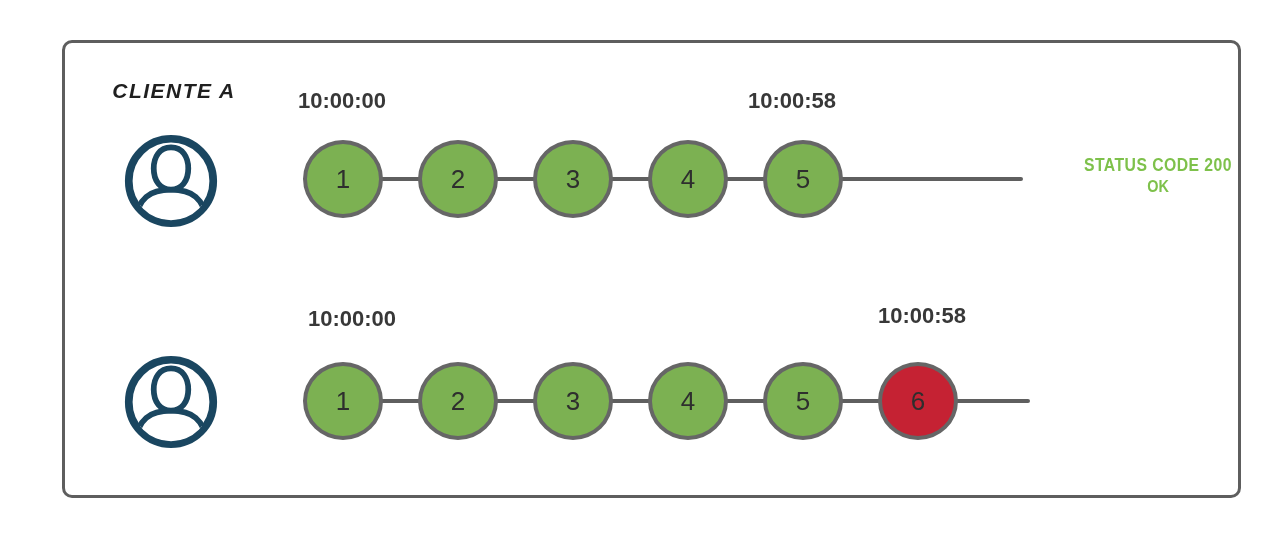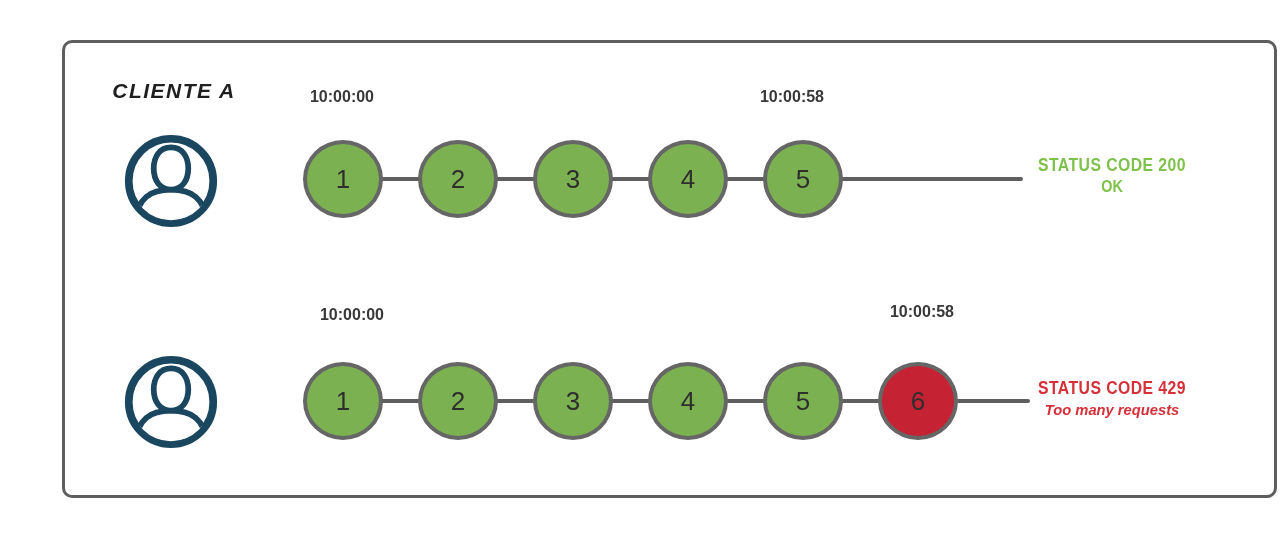--- a/index.html
+++ b/index.html
@@ -17,42 +17,41 @@
   }
   .frame {
     position: absolute;
     left: 62px;
     top: 40px;
     width: 1173px;
     height: 452px;
     border: 3px solid #5e5e5e;
     border-radius: 10px;
     background: #ffffff;
-    padding-left: 36px;
   }
   .client-label {
     position: absolute;
     width: 170px;
     text-align: center;
     font-size: 21px;
     font-weight: bold;
     font-style: italic;
     letter-spacing: 1.5px;
     color: #1f1f1f;
   }
   .avatar {
     position: absolute;
     width: 96px;
     height: 96px;
   }
   .timestamp {
     position: absolute;
     width: 130px;
     text-align: center;
-    font-size: 16px;
+    font-size: 22px;
     font-weight: bold;
     color: #383838;
   }
   .timeline-line {
     position: absolute;
     height: 4px;
     background: #5f5f5f;
     border-radius: 2px;
   }
   .node {
@@ -140,21 +139,21 @@
     <div class="node ok" style="left:468px; top:97px;">
       <span>3</span>
     </div>
     <div class="node ok" style="left:583px; top:97px;">
       <span>4</span>
     </div>
     <div class="node ok" style="left:698px; top:97px;">
       <span>5</span>
     </div>
 
-    <div class="status-block success" style="left:962px; top:112px;">
+    <div class="status-block success" style="left:1008px; top:112px;">
       <span class="status-code">STATUS CODE 200</span>
       <span class="status-text">OK</span>
     </div>
 
 
     <div class="avatar" style="left:58px; top:311px;">
       <svg viewBox="0 0 100 100" width="96" height="96">
         <defs>
             <clipPath id="avclip-b">
               <circle cx="50" cy="50" r="41"></circle>
@@ -185,19 +184,15 @@
     <div class="node ok" style="left:583px; top:319px;">
       <span>4</span>
     </div>
     <div class="node ok" style="left:698px; top:319px;">
       <span>5</span>
     </div>
     <div class="node error" style="left:813px; top:319px;">
       <span>6</span>
     </div>
 
-    <div class="status-block danger" style="left:962px; top:335px;">
-      <span class="status-code">STATUS CODE 429</span>
-      <span class="status-text">Too many requests</span>
-    </div>
 
   </div>
 </div>
 
 </body></html>

